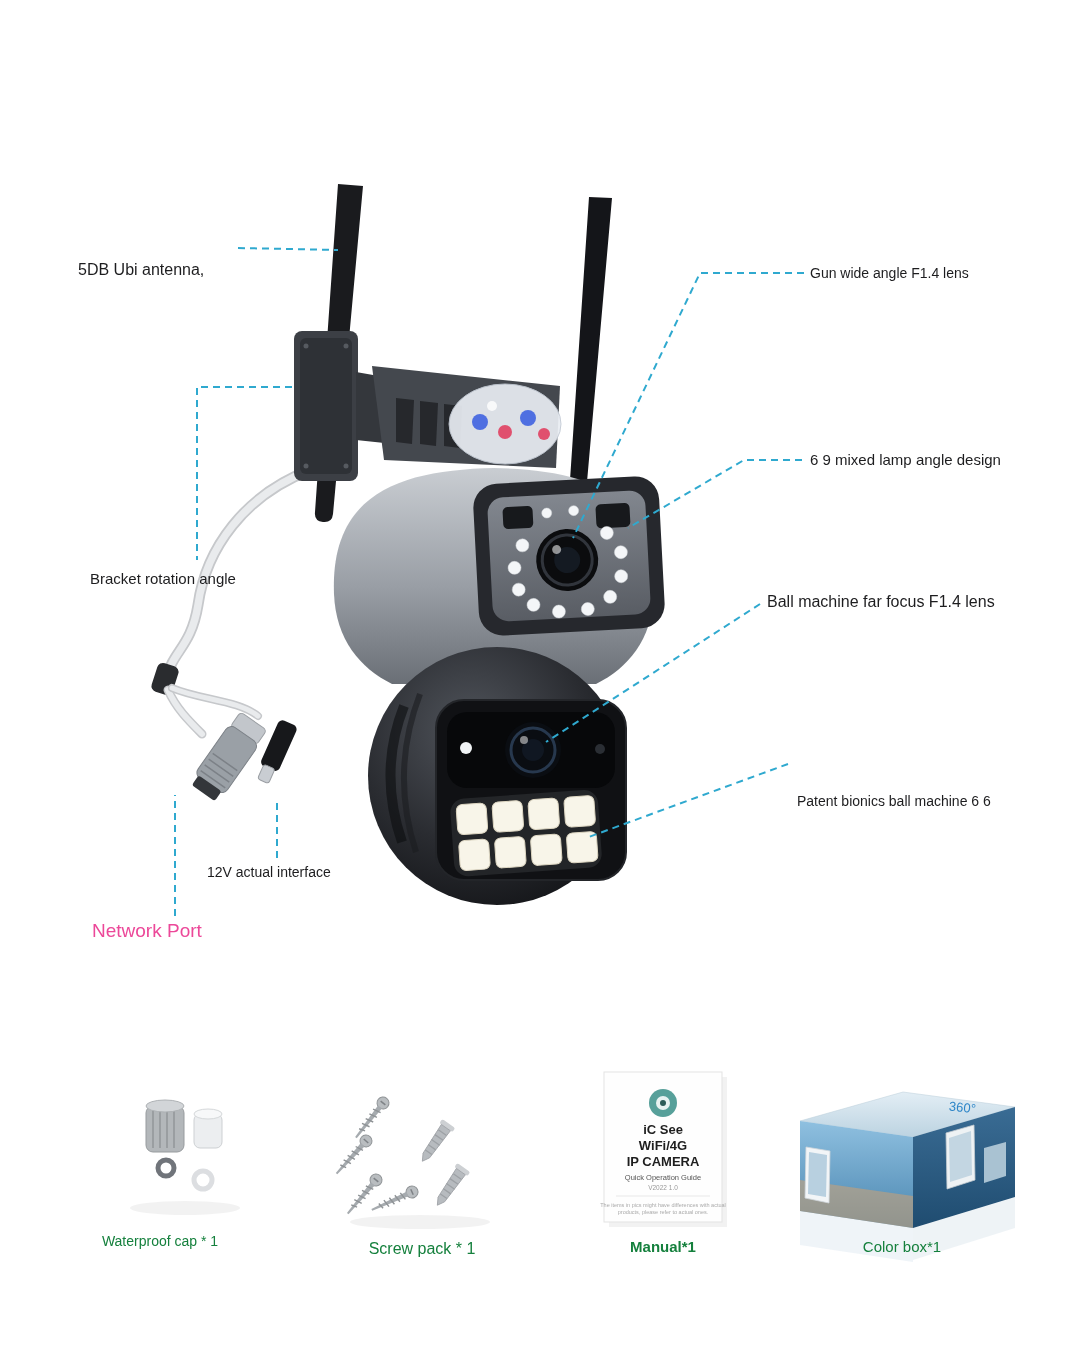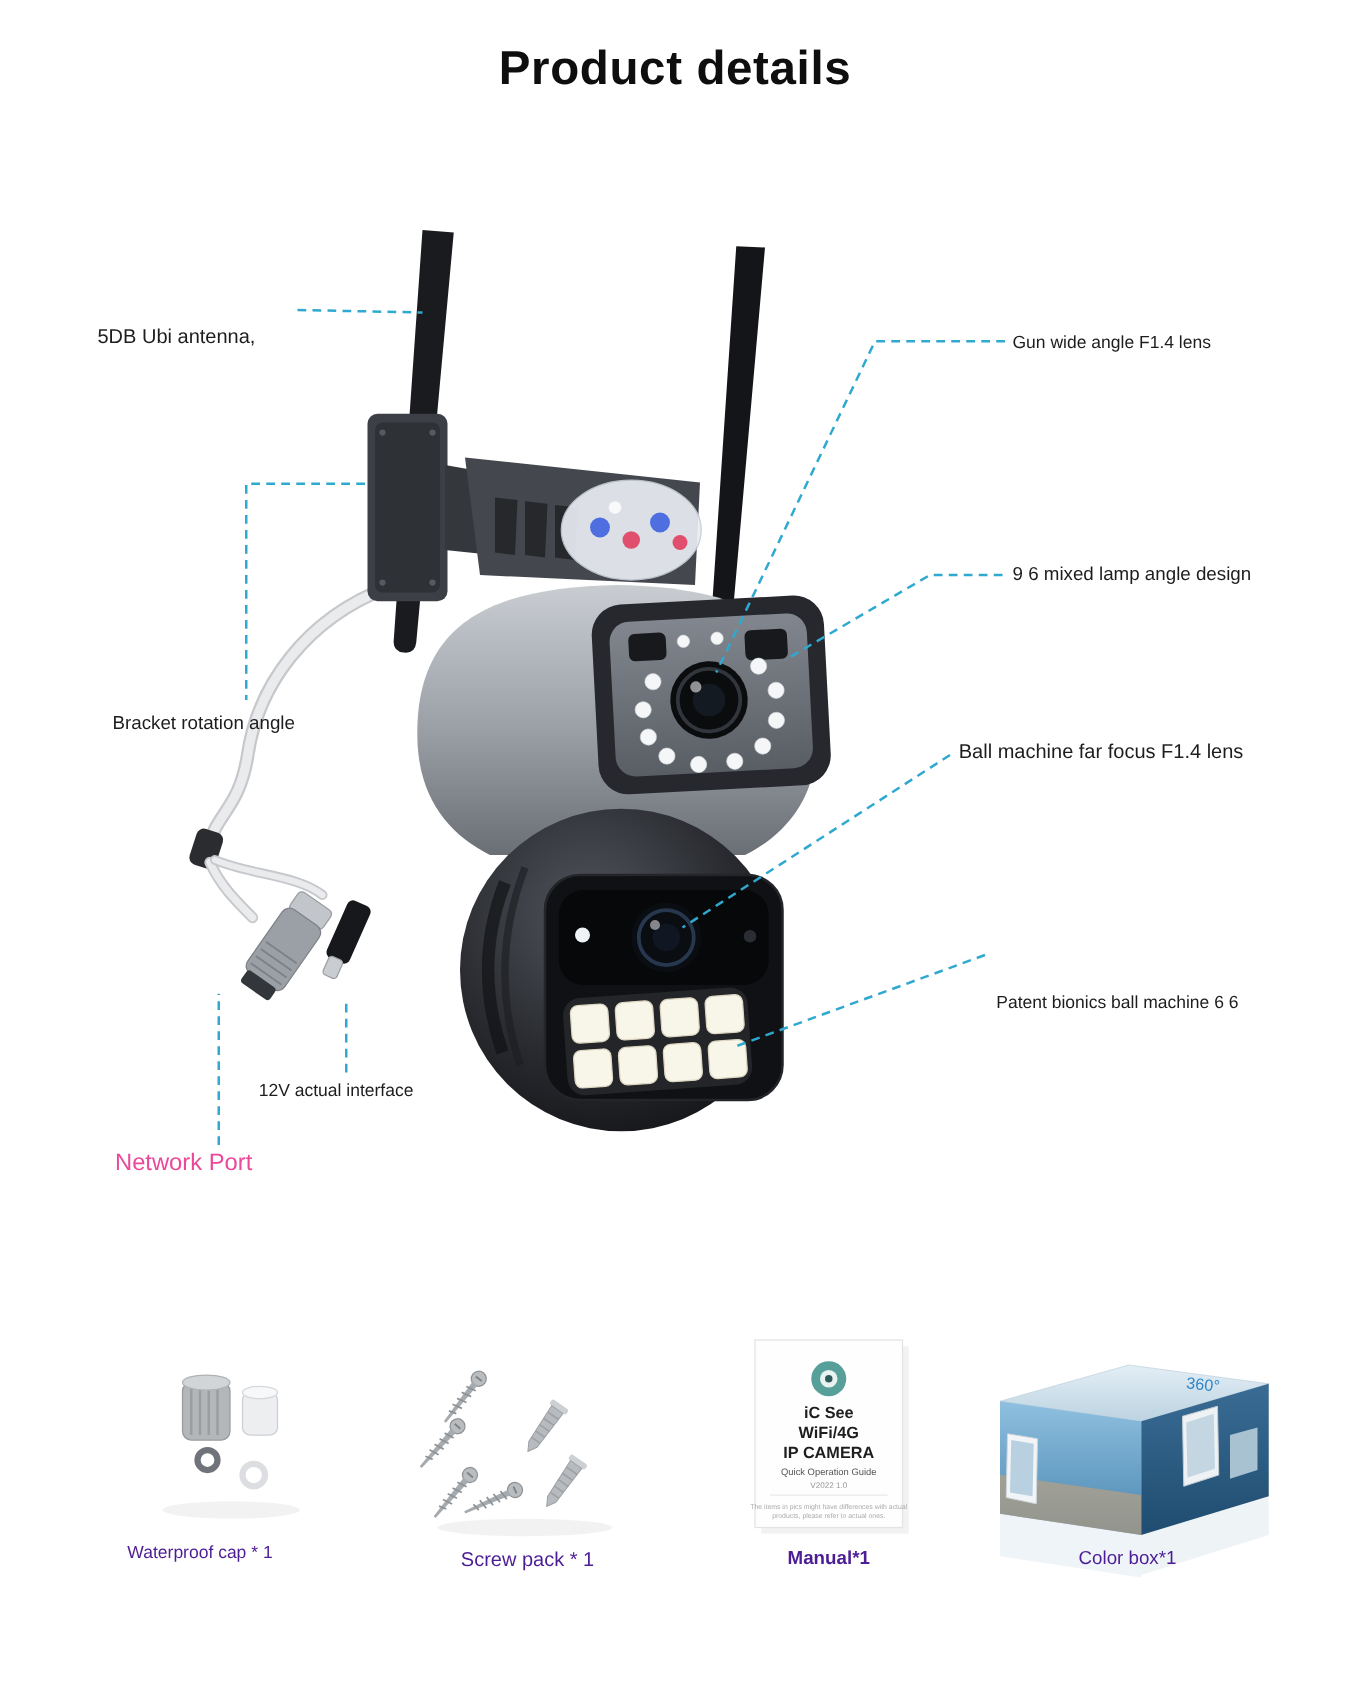--- a/index.html
+++ b/index.html
@@ -11,32 +11,31 @@
   .art text{font-family:"Liberation Sans",sans-serif;}
   .callout{position:absolute;white-space:nowrap;color:#1d1d1f;}
   .c-antenna{left:78px;top:237px;font-size:16px;margin-top:24px;}
   .c-gun{left:810px;top:265px;font-size:14px;}
   .c-lamp{left:810px;top:451px;font-size:15px;}
   .c-ball{left:767px;top:593px;font-size:16px;}
   .c-patent{left:797px;top:756px;font-size:14px;margin-top:37px;}
   .c-bracket{left:90px;top:570px;font-size:15px;}
   .c-power{left:207px;top:864px;font-size:14px;}
   .c-network{left:92px;top:920px;font-size:19px;color:#ec4899;}
-  .caption{position:absolute;text-align:center;color:#4c1d95;}
+  .caption{position:absolute;text-align:center;color:#15803d;}
   .cap-1{left:60px;top:1233px;width:200px;font-size:14px;}
   .cap-2{left:332px;top:1240px;width:180px;font-size:16px;}
   .cap-3{left:590px;top:1238px;width:146px;font-size:15px;font-weight:bold;}
   .cap-4{left:812px;top:1238px;width:180px;font-size:15px;}
 </style>
 </head>
 <body>
 
 <div class="page">
 
-  <h1 class="title">Product details</h1>
 
   <svg class="art" viewBox="0 0 1080 1363" aria-hidden="true">
     <defs>
       <linearGradient id="gBody" x1="0" y1="0" x2="0" y2="1">
         <stop offset="0" stop-color="#c9cdd2"></stop>
           <stop offset="0.55" stop-color="#999ea5"></stop>
           <stop offset="1" stop-color="#6a6f76"></stop>
       </linearGradient>
       <radialGradient id="gBall" cx="0.4" cy="0.32" r="0.8">
         <stop offset="0" stop-color="#50545b"></stop>
@@ -263,21 +262,21 @@
       <path d="M760,604 L546,742"></path>
       <path d="M788,764 L586,838"></path>
       <path d="M277,858 L277,800"></path>
       <path d="M175,916 L175,795"></path>
     </g>
   </svg>
 
   <div class="callout c-antenna">5DB Ubi antenna,</div>
   <div class="callout c-gun">Gun wide angle F1.4 lens</div>
   <div class="callout c-bracket">Bracket rotation angle</div>
-  <div class="callout c-lamp">9 6 mixed lamp angle design</div>
+  <div class="callout c-lamp">6 9 mixed lamp angle design</div>
   <div class="callout c-ball">Ball machine far focus F1.4 lens</div>
   <div class="callout c-patent">Patent bionics ball machine 6 6</div>
   <div class="callout c-power">12V actual interface</div>
   <div class="callout c-network">Network Port</div>
 
   <div class="caption cap-1">Waterproof cap * 1</div>
   <div class="caption cap-2">Screw pack * 1</div>
   <div class="caption cap-3">Manual*1</div>
   <div class="caption cap-4">Color box*1</div>
 

